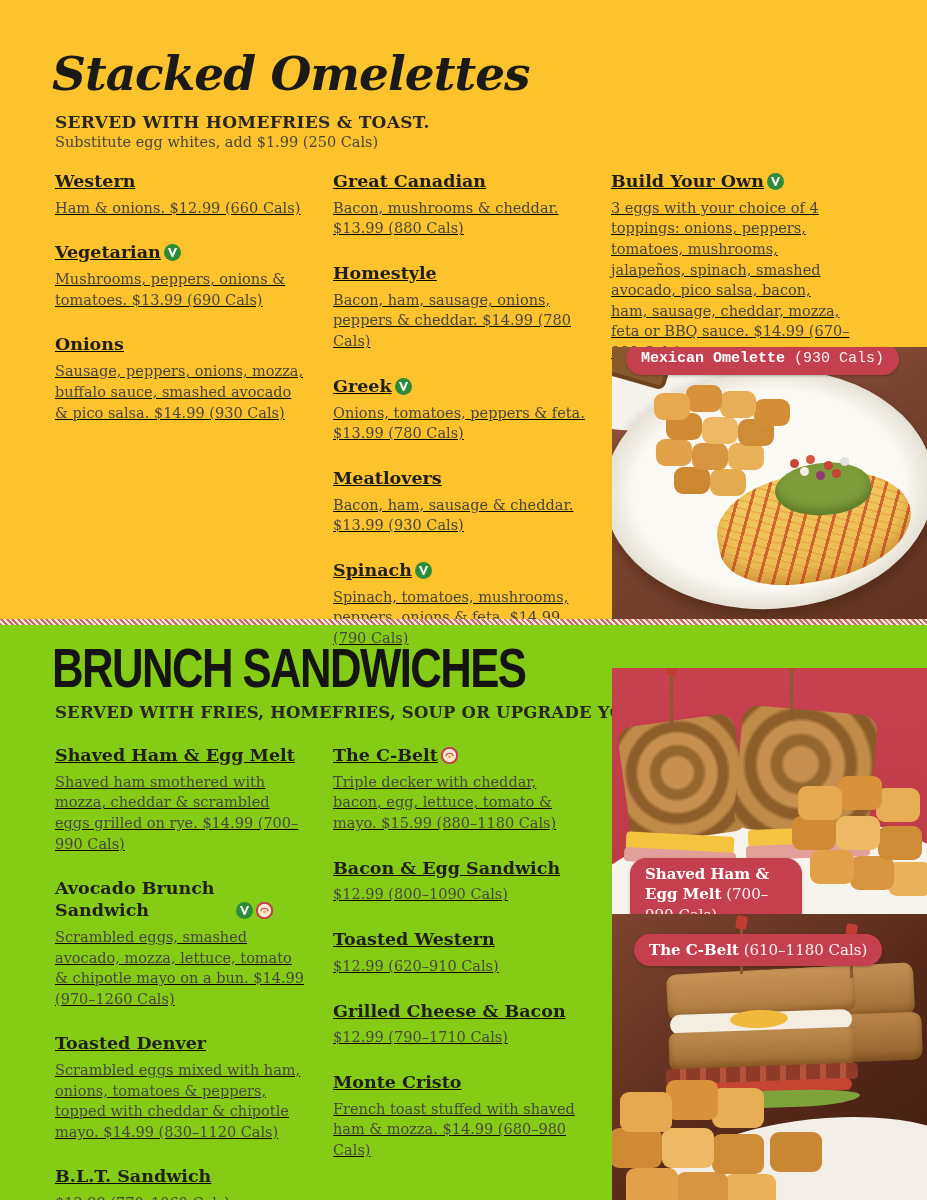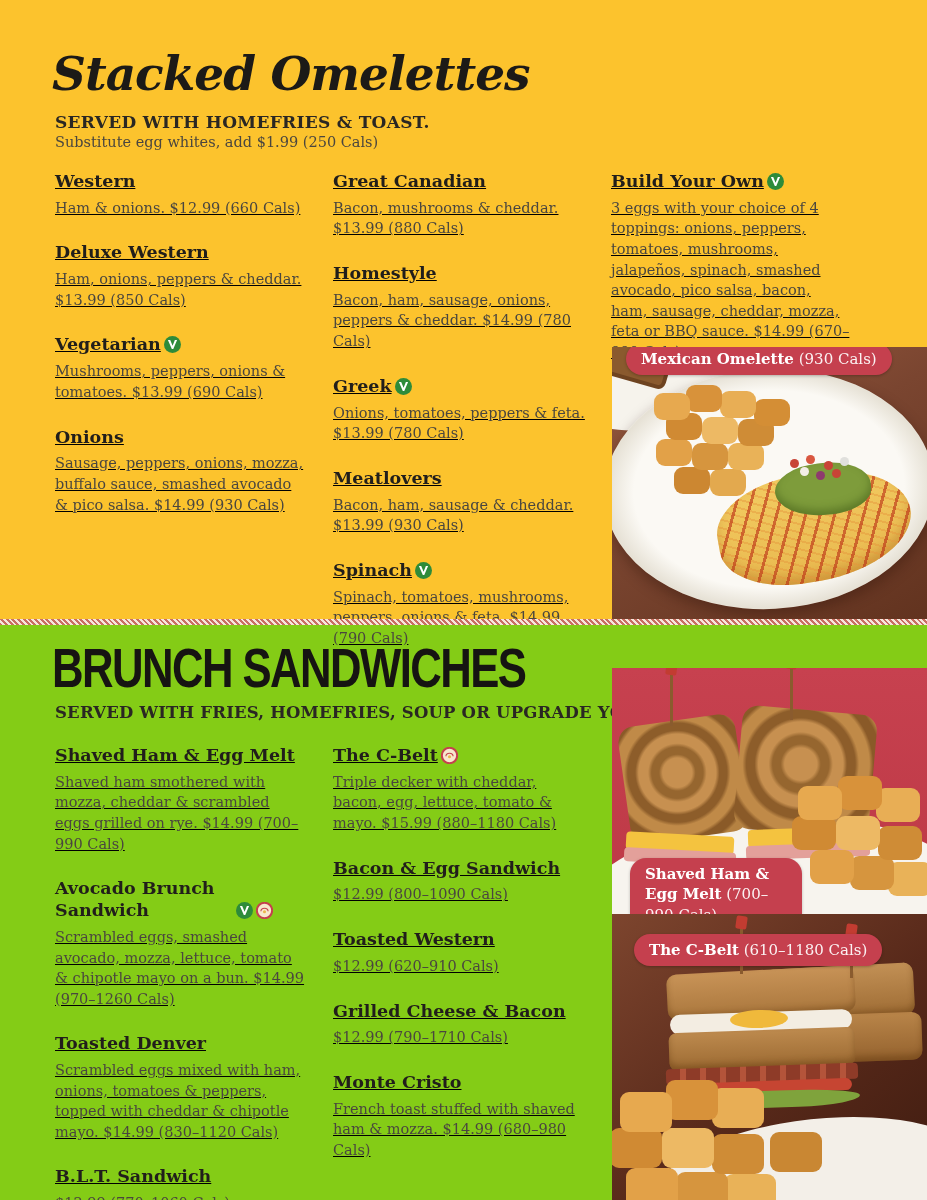--- a/index.html
+++ b/index.html
@@ -41,21 +41,21 @@
   
   .photo{position:absolute;left:612px;width:315px;overflow:hidden;}
   .photo-omelette{top:347px;height:272px;background:linear-gradient(150deg,#9A5C41,#7A4530 45%,#62331F);}
   .photo-melt{top:668px;height:260px;background:linear-gradient(#C7414F,#BC3845);}
   .photo-cbelt{top:914px;height:286px;background:linear-gradient(140deg,#7D452E,#58291A 55%,#3F1C10);}
 
   .photo-badge{position:absolute;background:#C5404E;color:#fff;border-radius:20px;
     padding:6px 15px;font:400 15px/1.35 "DejaVu Serif",serif;box-shadow:0 1px 3px rgba(0,0,0,.25);}
   .photo-badge b{font-weight:700;}
   .photo-badge .cals{color:rgba(255,255,255,.93);}
-  .badge-1{left:14px;top:-4px;white-space:nowrap;}
+  .badge-1{left:14px;top:-4px;white-space:nowrap;font-family:Liberation Mono, monospace;}
   .badge-2{left:18px;top:190px;width:142px;border-radius:16px;}
   .badge-3{left:22px;top:20px;white-space:nowrap;}
 
   .shape{position:absolute;}
   
   .plate-big{width:330px;height:240px;left:-8px;top:22px;border-radius:50%;
     background:radial-gradient(ellipse at 50% 50%,#FBF9F4 58%,#E6E1D5 70%,#FBF9F4 78%);
     transform:rotate(-3deg);box-shadow:0 6px 14px rgba(40,15,5,.35);}
   .plate-side{width:190px;height:110px;left:-55px;top:-28px;border-radius:50%;background:#F6F3EC;transform:rotate(-10deg);}
   .toast{width:72px;height:56px;left:-18px;top:-30px;border-radius:8px;background:#8A5A2E;
@@ -153,24 +153,20 @@
     <h1 class="om-title">Stacked Omelettes</h1>
     <h2 class="om-sub">SERVED WITH HOMEFRIES &amp; TOAST.</h2>
     <p class="om-note">Substitute egg whites, add $1.99 (250 Cals)</p>
 
     <div class="col col-om-1">
       <div class="item">
         <h3><span>Western</span></h3>
         <p>Ham &amp; onions. $12.99 (660 Cals)</p>
       </div>
       <div class="item">
-        <h3><span>Deluxe Western</span></h3>
-        <p>Ham, onions, peppers &amp; cheddar. $13.99 (850 Cals)</p>
-      </div>
-      <div class="item">
         <h3><span>Vegetarian</span><svg class="icn" viewBox="0 0 20 20">
               <use href="#veg-glyph"></use>
             </svg></h3>
         <p>Mushrooms, peppers, onions &amp; tomatoes. $13.99 (690 Cals)</p>
       </div>
       <div class="item">
         <h3><span>Onions</span></h3>
         <p>Sausage, peppers, onions, mozza, buffalo sauce, smashed avocado &amp; pico salsa. $14.99 (930 Cals)</p>
       </div>
     </div>

